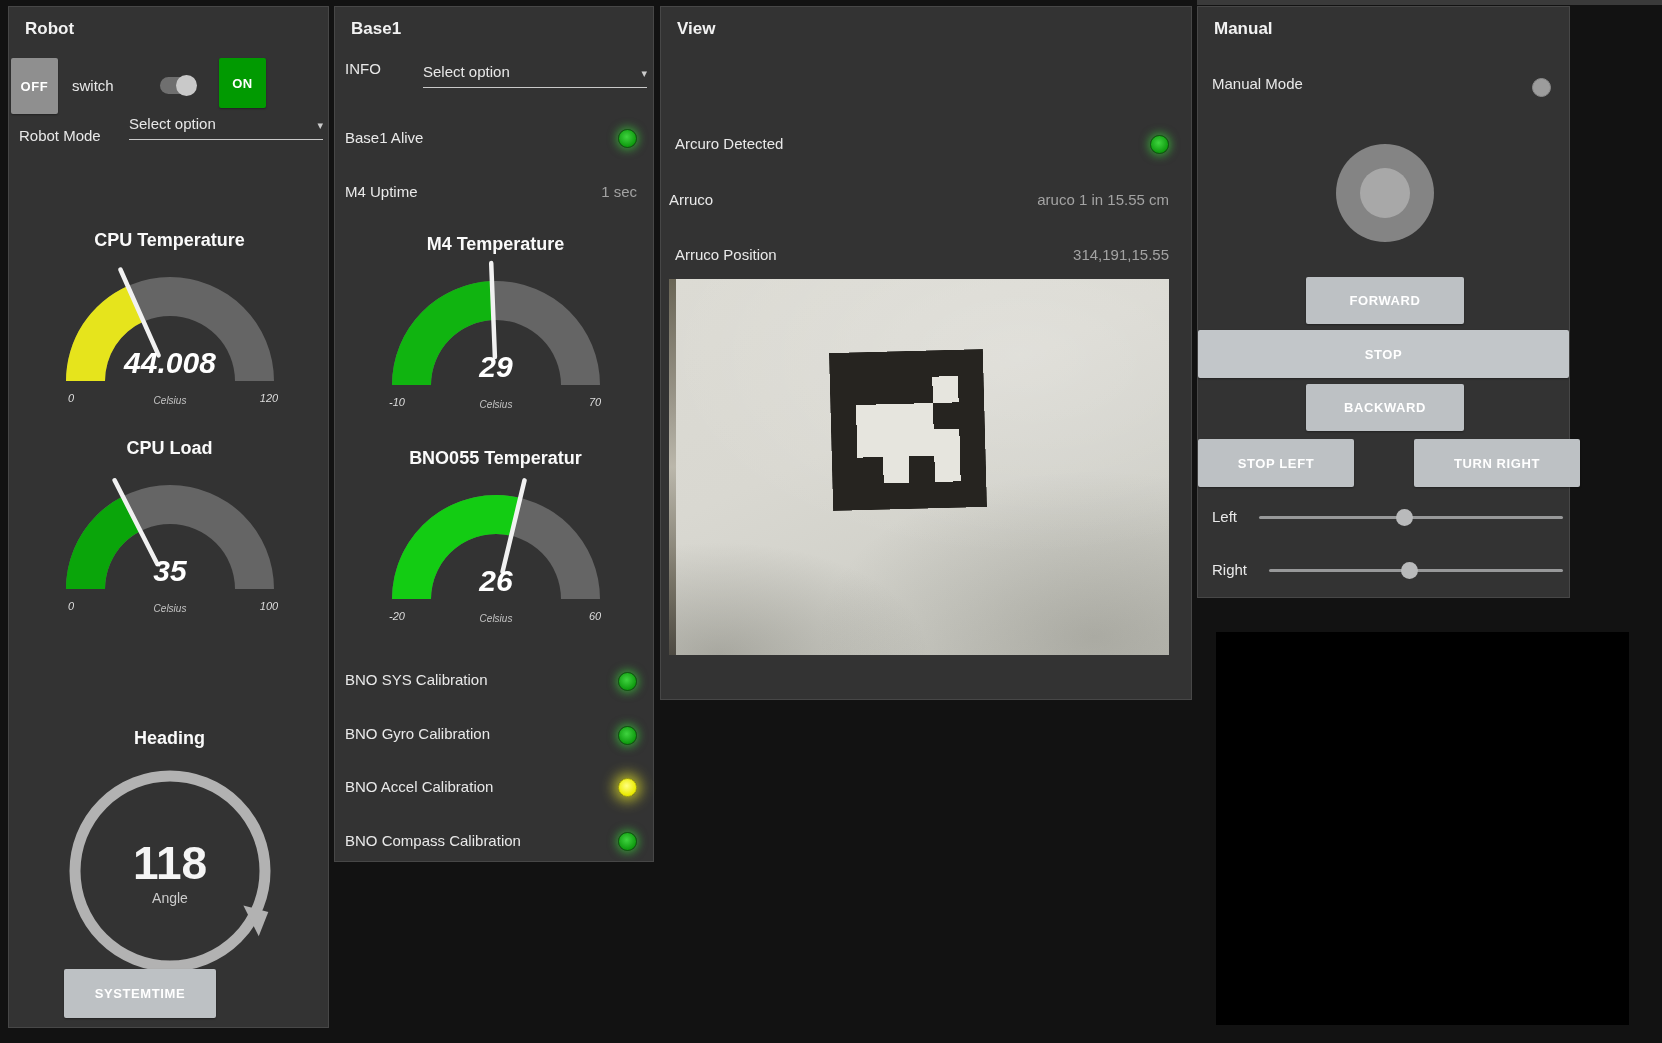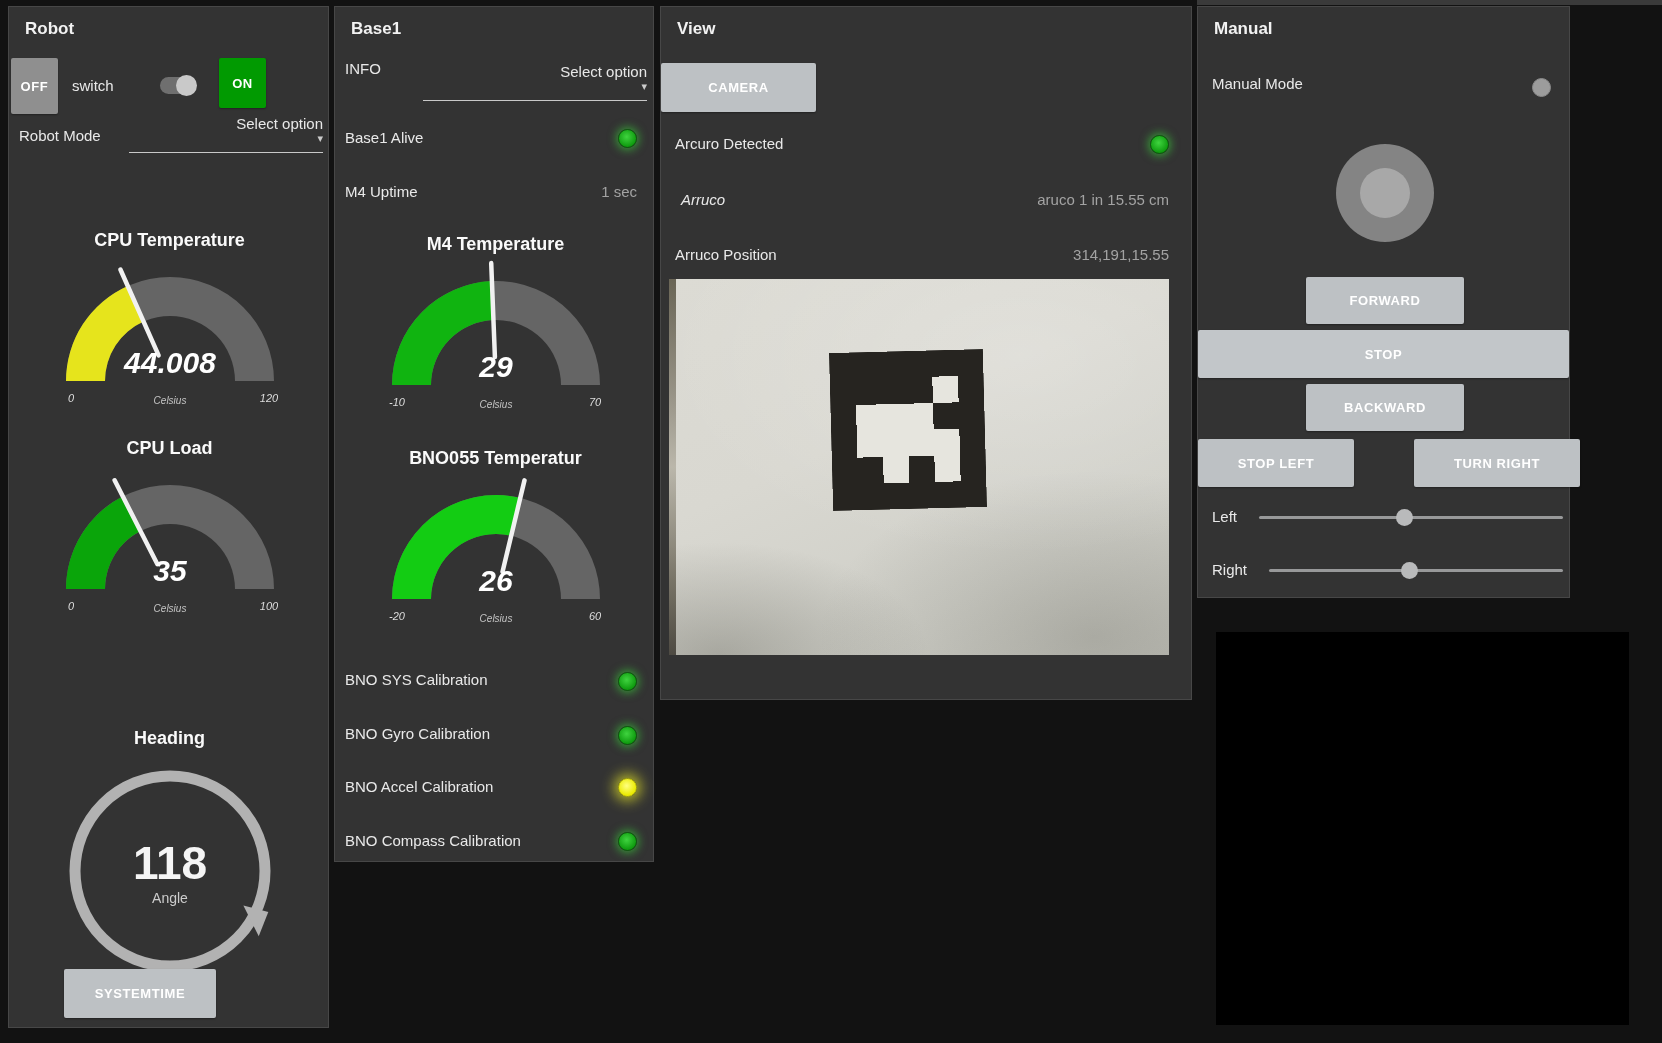--- a/index.html
+++ b/index.html
@@ -11,21 +11,21 @@
   .panel-base1{left:334px;top:6px;width:320px;height:856px;}
   .panel-view{left:660px;top:6px;width:532px;height:694px;}
   .panel-manual{left:1197px;top:6px;width:373px;height:592px;}
   .panel-title{position:absolute;left:16px;top:12px;font-size:17px;font-weight:700;color:#f2f2f2;margin:0;}
   .btn{position:absolute;background:#bdc1c4;color:#ffffff;font-weight:700;font-size:13px;
        letter-spacing:.6px;border:none;border-radius:2px;box-shadow:0 1px 2px rgba(0,0,0,.35);
        font-family:inherit;cursor:pointer;text-align:center;}
   .lbl{position:absolute;font-size:15px;color:#e9e9e9;line-height:20px;}
   .val{position:absolute;font-size:15px;font-weight:400;color:#a3a3a3;line-height:20px;text-align:right;}
   .select{position:absolute;display:flex;justify-content:space-between;align-items:flex-end;
-          border-bottom:1px solid #c9c9c9;padding-bottom:7px;font-size:15px;color:#e8e8e8;cursor:pointer;flex-direction:column;}
+          border-bottom:1px solid #c9c9c9;padding-bottom:7px;font-size:15px;color:#e8e8e8;cursor:pointer;}
   .caret{font-size:11px;color:#cccccc;margin-left:8px;}
   .led{position:absolute;width:17px;height:17px;border-radius:50%;}
   .led-green{background:radial-gradient(circle at 45% 40%, #3fd43f, #0f9b0f 70%, #0a720a);
              border:1px solid #0c5f0c;box-shadow:0 0 9px 2px rgba(60,230,60,.55);}
   .led-yellow{background:radial-gradient(circle at 45% 40%, #ffff80, #ebeb06 65%, #d6d606);
               border:1px solid #b9b90a;box-shadow:0 0 13px 4px rgba(240,240,40,.7);}
   .led-off{background:#9c9c9c;border:1px solid #8a8a8a;box-shadow:none;}
   .toggle{position:absolute;width:36px;height:17px;border-radius:9px;background:#6f6f6f;cursor:pointer;}
   .toggle .knob{position:absolute;width:21px;height:21px;border-radius:50%;background:#c9c9c9;top:-2px;left:0;}
   .toggle.on .knob{left:16px;}
@@ -169,26 +169,25 @@
 
     <span class="lbl" style="left:10px;top:770px;">BNO Accel Calibration</span>
     <span class="led led-yellow" style="right:16px;top:771px;"></span>
 
     <span class="lbl" style="left:10px;top:824px;">BNO Compass Calibration</span>
     <span class="led led-green" style="right:16px;top:825px;"></span>
   </section>
 
   <section class="panel panel-view">
     <h2 class="panel-title">View</h2>
-    <button class="btn" style="left:0px;top:56px;width:155px;height:49px;">CAMERA</button>
 
     <span class="lbl" style="left:14px;top:127px;">Arcuro Detected</span>
     <span class="led led-green" style="right:22px;top:128px;"></span>
 
-    <span class="lbl" style="left:20px;top:183px;font-style:italic;">Arruco</span>
+    <span class="lbl" style="left:8px;top:183px;">Arruco</span>
     <span class="val" style="right:22px;top:183px;">aruco 1 in 15.55 cm</span>
 
     <span class="lbl" style="left:14px;top:238px;">Arruco Position</span>
     <span class="val" style="right:22px;top:238px;">314,191,15.55</span>
 
     <div class="cam-img">
       <div class="cam-sliver"></div>
       <div class="marker"><svg width="100%" height="100%" viewBox="0 0 6 6" preserveAspectRatio="none" shape-rendering="crispEdges">
       <rect x="0" y="0" width="6" height="6" fill="#262420"></rect>
             <rect x="4" y="1" width="1" height="1" fill="#e6e5de"></rect>

